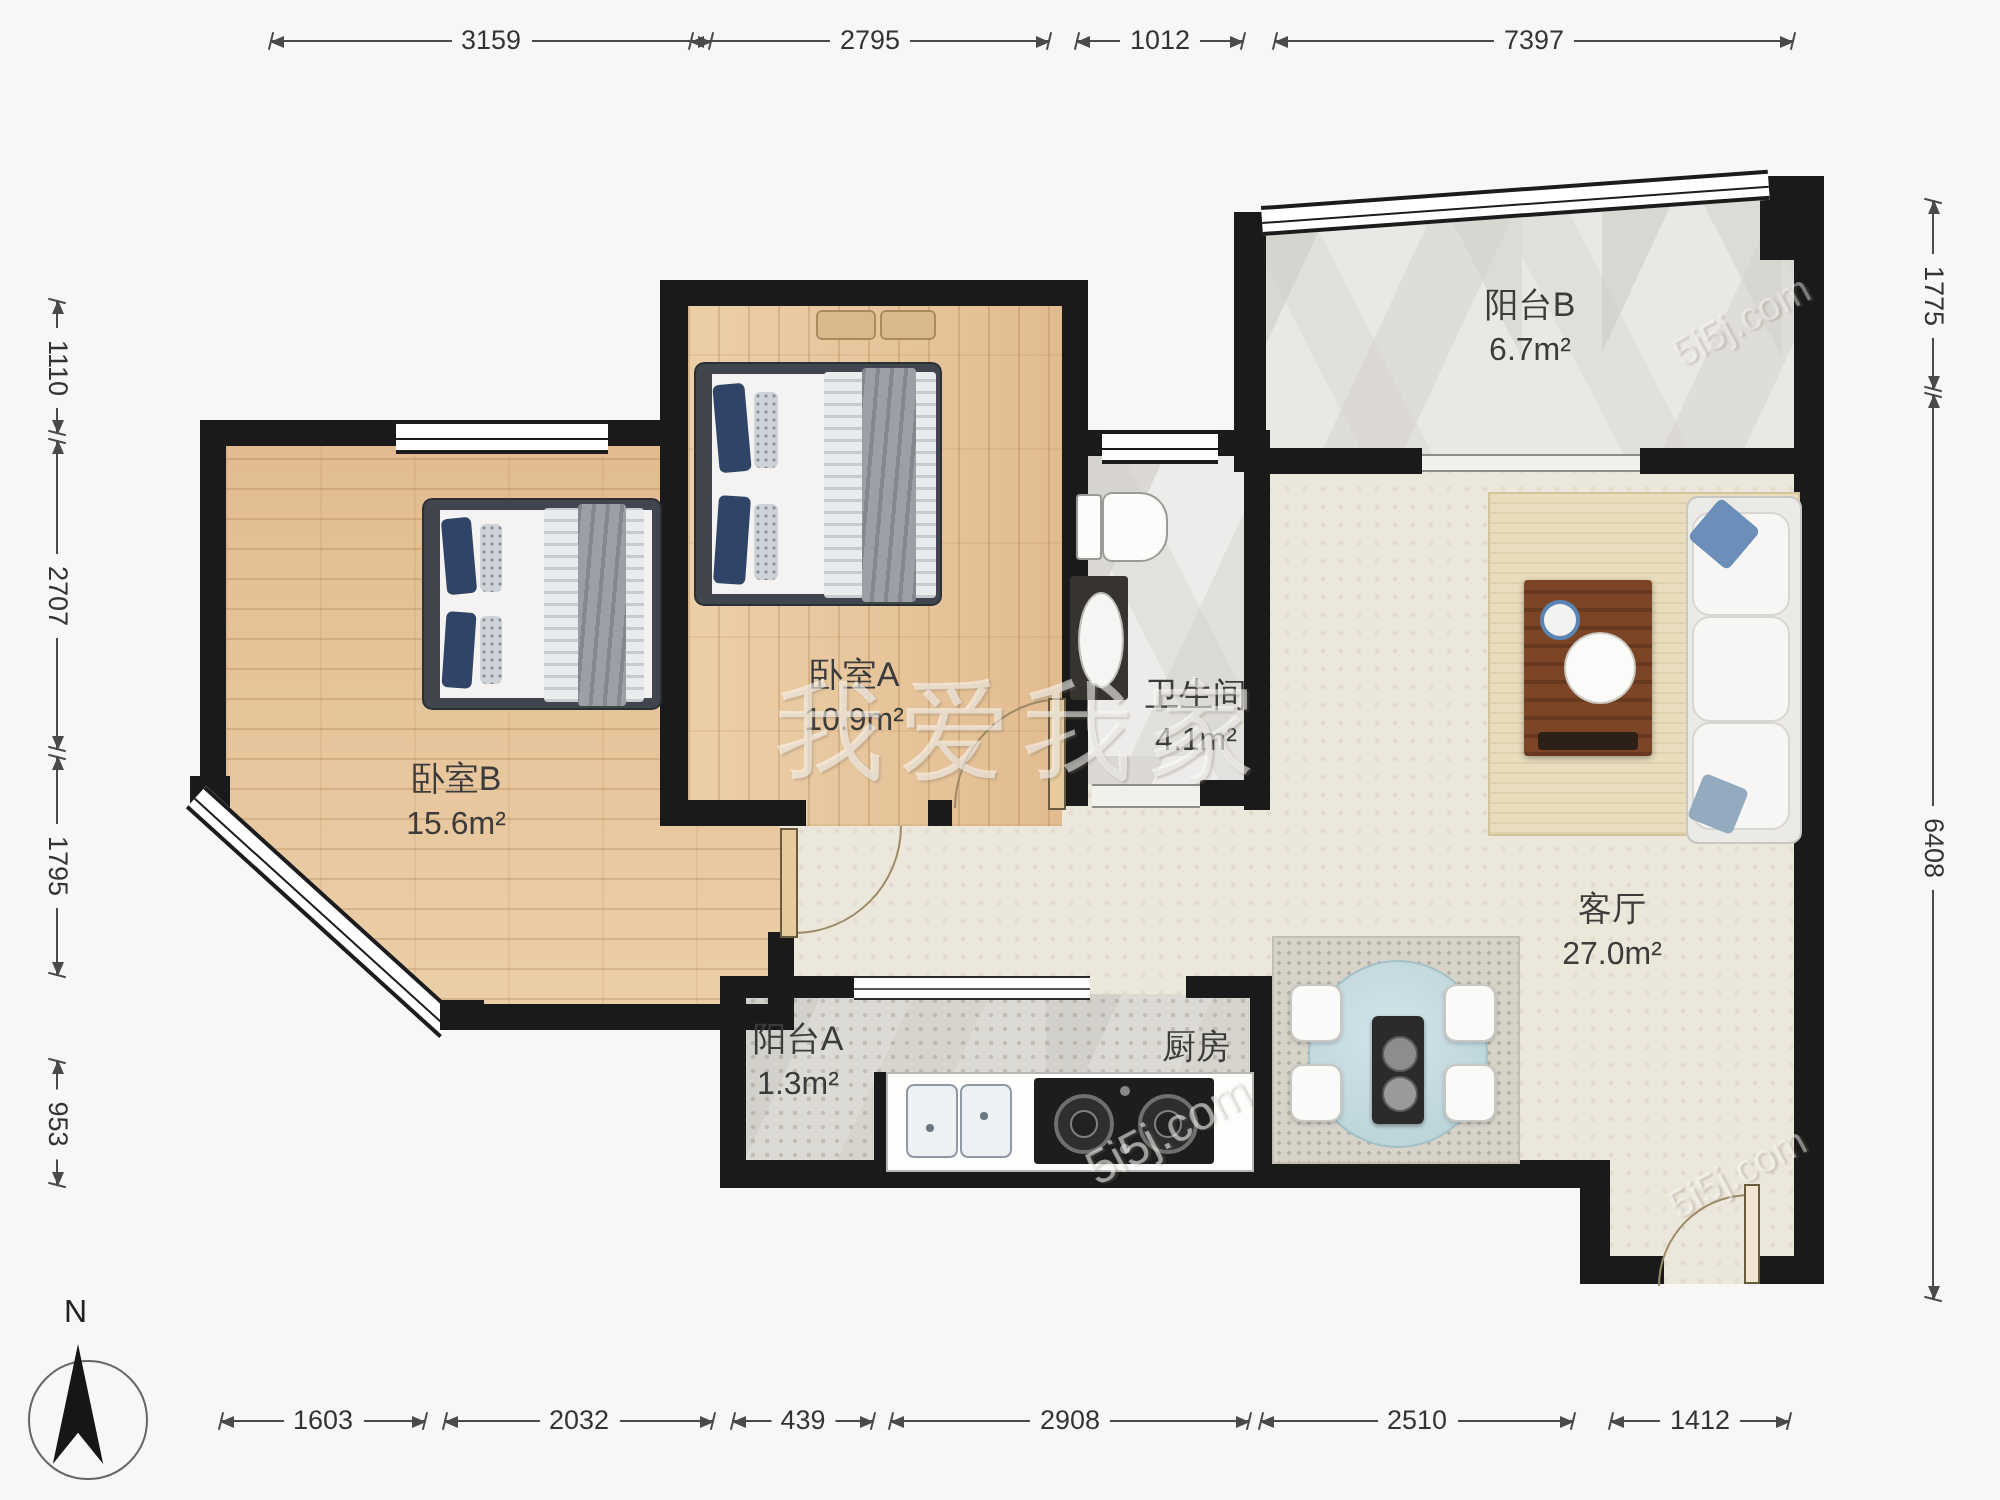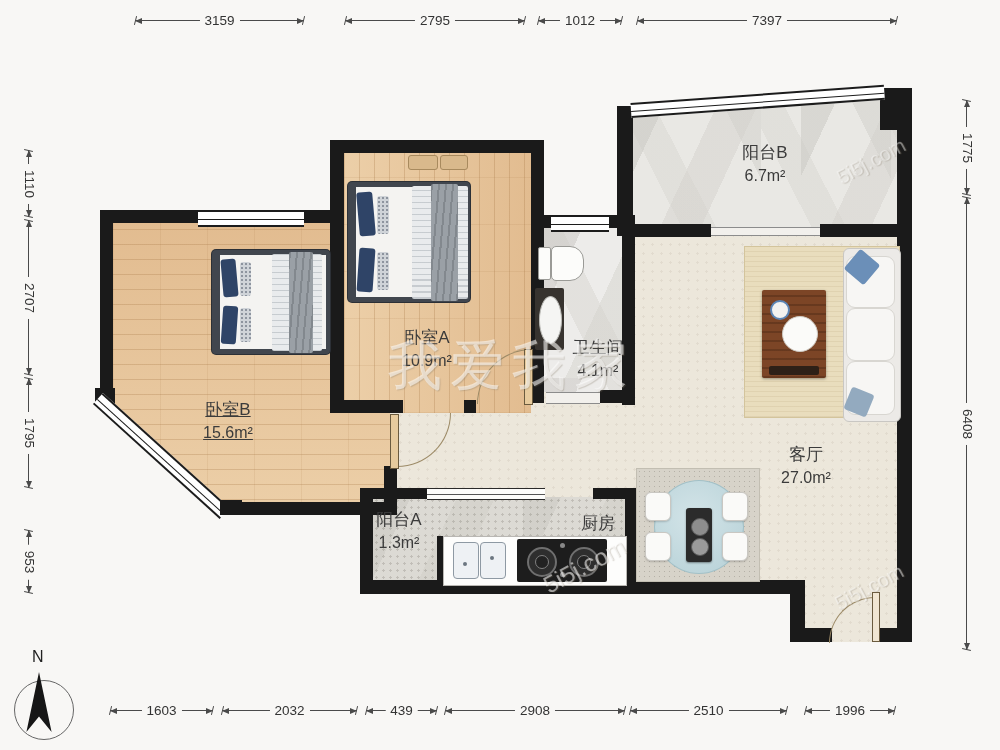--- a/index.html
+++ b/index.html
@@ -208,21 +208,21 @@
   <div class="abs" style="left:560px;top:572px;width:5px;height:5px;border-radius:50%;background:#888;"></div>
 
   <div class="room-label" style="left:765px;top:141px;">
     <div>阳台B</div>
     <div class="area">6.7m²</div>
   </div>
   <div class="room-label" style="left:427px;top:326px;">
     <div>卧室A</div>
     <div class="area">10.9m²</div>
   </div>
-  <div class="room-label" style="left:228px;top:398px;text-decoration:underline;">
+  <div class="room-label" style="left:228px;top:378px;">
     <div>卧室B</div>
     <div class="area">15.6m²</div>
   </div>
   <div class="room-label" style="left:598px;top:336px;">
     <div>卫生间</div>
     <div class="area">4.1m²</div>
   </div>
   <div class="room-label" style="left:806px;top:443px;">
     <div>客厅</div>
     <div class="area">27.0m²</div>
@@ -233,21 +233,21 @@
   </div>
   <div class="room-label" style="left:598px;top:512px;">
     <div>厨房</div>
   </div>
 
   <div class="wm" style="left:388px;top:330px;font-size:54px;letter-spacing:8px;">我爱我家</div>
   <div class="wm" style="left:540px;top:552px;font-size:24px;transform:rotate(-28deg);">5i5j.com</div>
   <div class="wm" style="left:832px;top:576px;font-size:20px;transform:rotate(-28deg);color:rgba(255,255,255,.45);">5i5j.com</div>
   <div class="wm" style="left:834px;top:150px;font-size:20px;transform:rotate(-28deg);color:rgba(255,255,255,.4);">5i5j.com</div>
 
-  <div class="dimh" style="left:135px;top:16px;width:169px;">
+  <div class="dimh" style="left:135px;top:16px;width:205px;padding-left:16px;">
     <div class="ln"></div>
       <div class="tk-a"></div>
       <div class="tk-b"></div>
       <div class="ar-a"></div>
       <div class="ar-b"></div>
     <span class="lab">3159</span>
   </div>
   <div class="dimh" style="left:345px;top:16px;width:180px;">
     <div class="ln"></div>
       <div class="tk-a"></div>
@@ -312,21 +312,21 @@
       <div class="ar-a"></div>
       <div class="ar-b"></div>
     <span class="lab">2510</span>
   </div>
   <div class="dimh" style="left:805px;top:706px;width:90px;">
     <div class="ln"></div>
       <div class="tk-a"></div>
       <div class="tk-b"></div>
       <div class="ar-a"></div>
       <div class="ar-b"></div>
-    <span class="lab">1996</span>
+    <span class="lab">1412</span>
   </div>
 
   <div class="dimv" style="left:24px;top:150px;height:67px;">
     <div class="ln"></div>
       <div class="tk-a"></div>
       <div class="tk-b"></div>
       <div class="ar-a"></div>
       <div class="ar-b"></div>
     <span class="lab">1110</span>
   </div>

